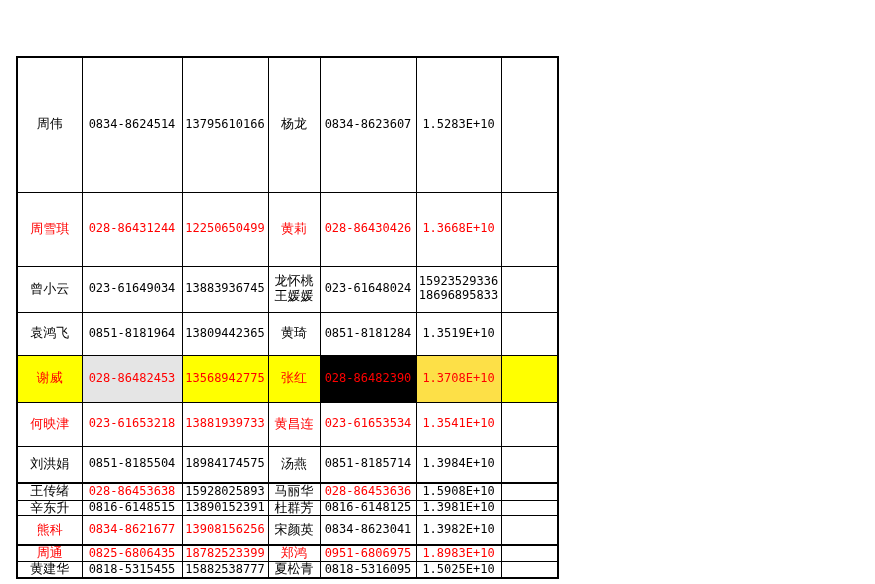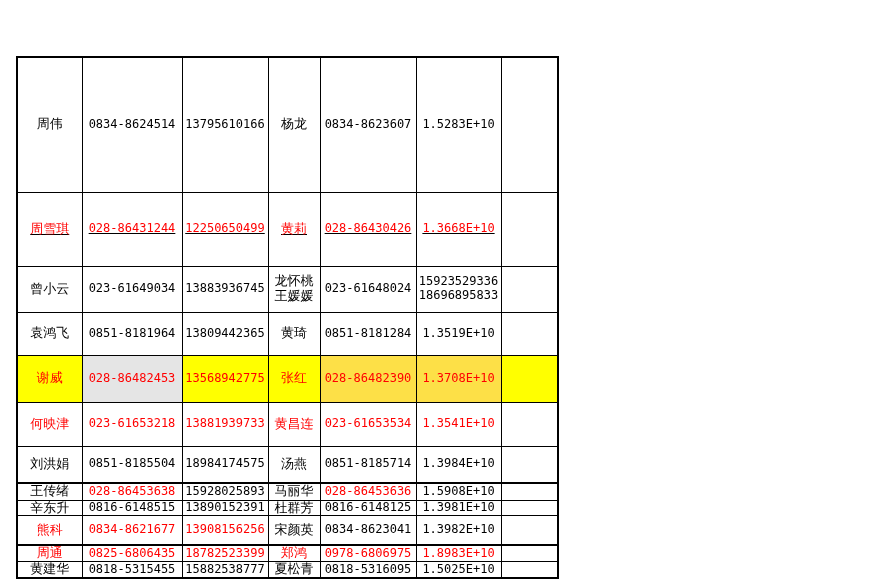--- a/index.html
+++ b/index.html
@@ -61,21 +61,21 @@
     <tbody>
         <tr style="height: 135px;">
           <td class="name-cell">周伟</td>
           <td>0834-8624514</td>
           <td>13795610166</td>
           <td class="name-cell">杨龙</td>
           <td>0834-8623607</td>
           <td>1.5283E+10</td>
           <td></td>
         </tr>
-        <tr style="height: 74px; text-decoration: underline;">
+        <tr style="height: 74px;">
           <td class="red name-cell">周雪琪</td>
           <td class="red">028-86431244</td>
           <td class="red">12250650499</td>
           <td class="red name-cell">黄莉</td>
           <td class="red">028-86430426</td>
           <td class="red">1.3668E+10</td>
           <td class="red"></td>
         </tr>
         <tr style="height: 46px;">
           <td class="name-cell">曾小云</td>
@@ -95,21 +95,21 @@
           <td class="name-cell">黄琦</td>
           <td>0851-8181284</td>
           <td>1.3519E+10</td>
           <td></td>
         </tr>
         <tr style="height: 47px;">
           <td class="red name-cell" style="background: rgb(255, 255, 0); margin-left: 31px;">谢威</td>
           <td class="red" style="background: #e5e5e5;">028-86482453</td>
           <td class="red" style="background: rgb(255, 255, 0);">13568942775</td>
           <td class="red name-cell" style="background: rgb(255, 255, 0);">张红</td>
-          <td class="red" style="background: #fde047;">028-86482390</td>
+          <td class="red" style="background: #000000;">028-86482390</td>
           <td class="red" style="background: #fde047;">1.3708E+10</td>
           <td class="red" style="background: rgb(255, 255, 0);"></td>
         </tr>
         <tr style="height: 44px; margin-top: 40px;">
           <td class="red name-cell">何映津</td>
           <td class="red">023-61653218</td>
           <td class="red">13881939733</td>
           <td class="red name-cell">黄昌连</td>
           <td class="red">023-61653534</td>
           <td class="red">1.3541E+10</td>
@@ -149,21 +149,21 @@
           <td class="name-cell">宋颜英</td>
           <td>0834-8623041</td>
           <td>1.3982E+10</td>
           <td></td>
         </tr>
         <tr class="thick-top" style="height: 17px;">
           <td class="red name-cell">周通</td>
           <td class="red">0825-6806435</td>
           <td class="red">18782523399</td>
           <td class="red name-cell">郑鸿</td>
-          <td class="red">0978-6806975</td>
+          <td class="red">0951-6806975</td>
           <td class="red">1.8983E+10</td>
           <td class="red"></td>
         </tr>
         <tr style="height: 15px;">
           <td class="name-cell">黄建华</td>
           <td>0818-5315455</td>
           <td>15882538777</td>
           <td class="name-cell">夏松青</td>
           <td>0818-5316095</td>
           <td>1.5025E+10</td>

